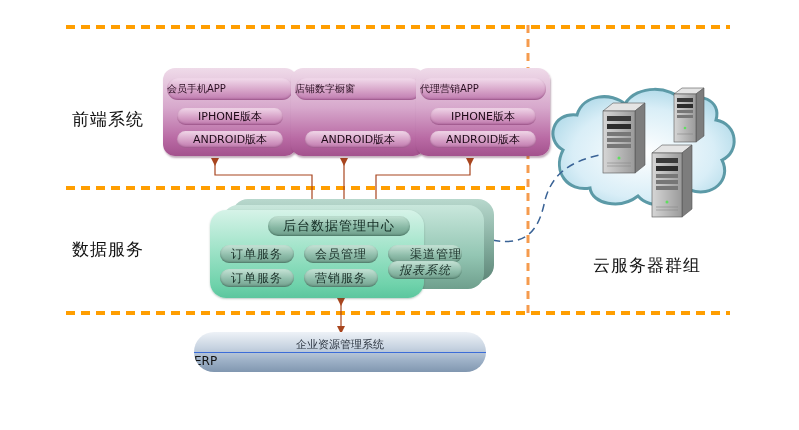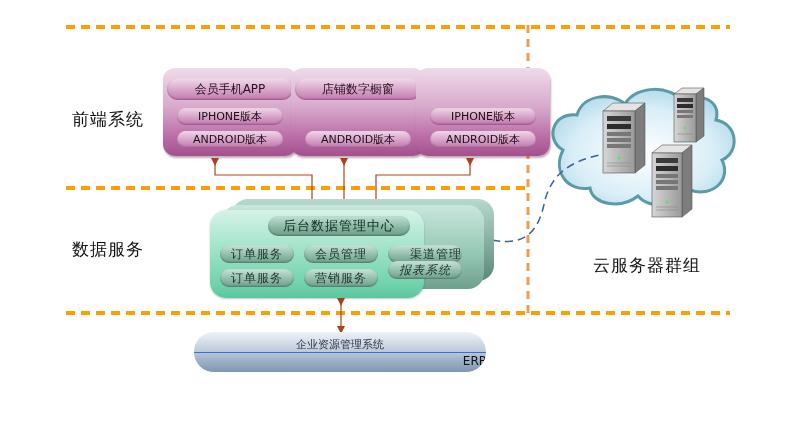--- a/index.html
+++ b/index.html
@@ -14,21 +14,21 @@
     
     .app-box {
       position: absolute; width: 134px; height: 88px; border-radius: 12px;
       background: linear-gradient(180deg, #efdbe9 0%, #d7a8cc 45%, #b96aa4 80%, #a3518d 100%);
       box-shadow: 1px 2px 2px rgba(80,20,60,0.35);
     }
     .app-title {
       position: absolute; left: 4px; right: 4px; top: 10px; height: 22px; border-radius: 11px;
       background: linear-gradient(180deg, #f2dcec 0%, #d5a0c6 60%, #bf7aaf 100%);
       box-shadow: inset 0 -1px 2px rgba(100,30,80,0.4);
-      font-size: 12px; color: #2a0f22; text-align: center; line-height: 22px; white-space: nowrap;
+      font-size: 10px; color: #2a0f22; line-height: 22px; white-space: nowrap;
     }
     .app-sub {
       position: absolute; left: 14px; right: 14px; height: 17px; border-radius: 9px;
       background: linear-gradient(180deg, #f0d6e8 0%, #d49cc4 60%, #bd76ab 100%);
       box-shadow: inset 0 -1px 2px rgba(100,30,80,0.4);
       font-size: 11px; color: #1e0a18; text-align: center; line-height: 17px; white-space: nowrap;
     }
     .app-sub.s1 { top: 40px; }
     .app-sub.s2 { top: 63px; }
 
@@ -57,21 +57,21 @@
     
     .erp {
       position: absolute; left: 194px; top: 332px; width: 292px; height: 40px; border-radius: 20px;
       background: linear-gradient(180deg, #eef2f7 0%, #c6d2e0 40%, #9fb2c8 70%, #8197b0 100%);
       overflow: hidden;
       text-decoration: underline;
     }
     .erp-line { position: absolute; left: 0; right: 0; top: 20px; height: 1px; background: #3b6cd8; }
     .erp-top { position: absolute; left: 0; right: 0; top: 5px; text-align: center;
                font-size: 11px; color: #2b3440; white-space: nowrap; }
-    .erp-bottom { position: absolute; left: 0; right: 0; top: 22px; text-align: right;
+    .erp-bottom { position: absolute; left: 0; right: 0; top: 22px; text-align: left;
                   font-size: 12px; color: #111; }
 
     .cloud-label { font-size: 17px; color: #111; letter-spacing: 1px; white-space: nowrap; }
   </style>
 </head>
 <body>
 
 <svg class="overlay" width="799" height="430">
   <defs>
     <marker id="arrowhead" markerWidth="8" markerHeight="8" refX="4" refY="4" orient="auto" markerUnits="userSpaceOnUse">
@@ -149,20 +149,21 @@
 <div class="app-box" style="left:163px; top:68px;">
   <div class="app-title">会员手机APP</div>
   <div class="app-sub s1">IPHONE版本</div>
   <div class="app-sub s2">ANDROID版本</div>
 </div>
 <div class="app-box" style="left:291px; top:68px;">
   <div class="app-title">店铺数字橱窗</div>
   <div class="app-sub s2">ANDROID版本</div>
 </div>
 <div class="app-box" style="left:416px; top:68px;">
+  <div class="app-title">代理营销APP</div>
   <div class="app-sub s1">IPHONE版本</div>
   <div class="app-sub s2">ANDROID版本</div>
 </div>
 
 <div class="dc-back2"></div>
 <div class="dc-back1"></div>
 <div class="dc-front">
   <div class="dc-title">后台数据管理中心</div>
   <div class="dc-item" style="left:10px; top:35px;">订单服务</div>
   <div class="dc-item" style="left:94px; top:35px;">会员管理</div>

